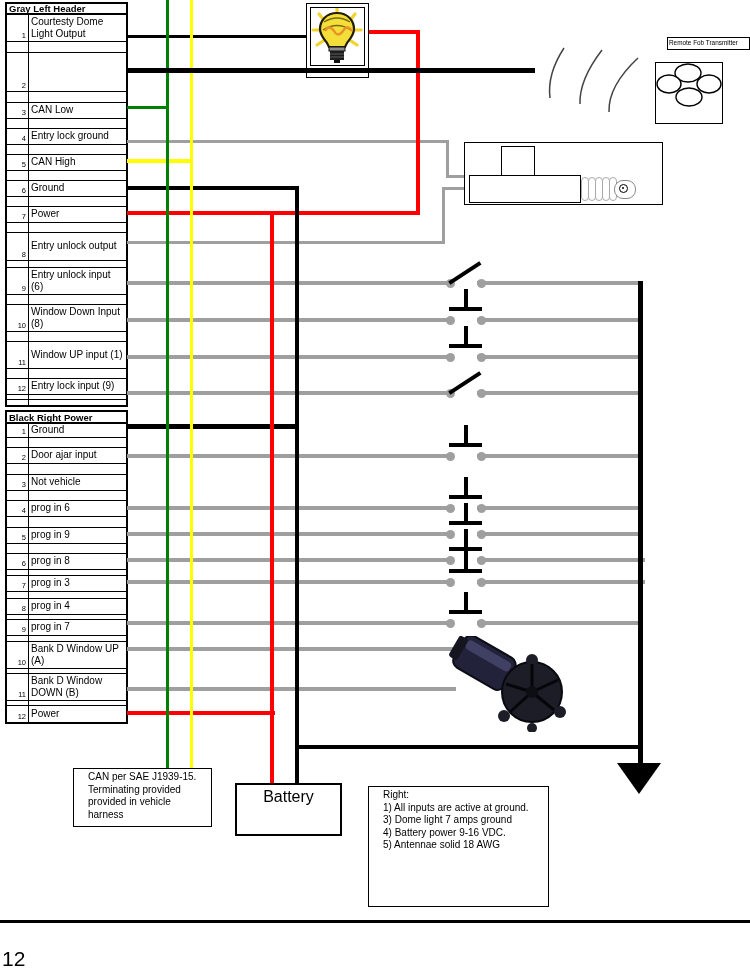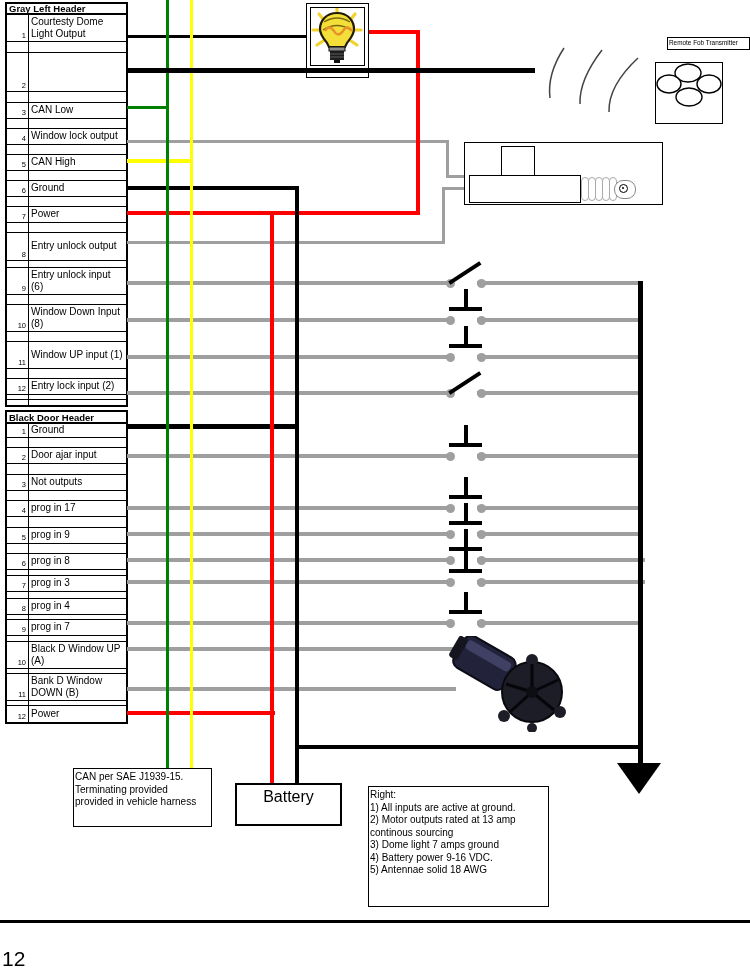--- a/index.html
+++ b/index.html
@@ -19,21 +19,21 @@
   .gray{background:#9f9f9f;} .blk{background:#000;} .red{background:#ff0000;}
   .grn{background:#008000;} .yel{background:#ffff00;}
   .dot{position:absolute;width:9px;height:9px;border-radius:50%;background:#9f9f9f;}
   .sbar{position:absolute;width:33px;height:4px;background:#000;}
   .sstem{position:absolute;width:4px;height:18px;background:#000;}
   .blade{position:absolute;width:37px;height:4px;background:#000;
          transform:rotate(-33deg);transform-origin:2px 2px;}
   
   .obox{position:absolute;border:1.5px solid #000;background:#fff;box-sizing:border-box;}
   .tbox{position:absolute;border:1.5px solid #000;background:#fff;box-sizing:border-box;
-        font-size:10px;line-height:12.5px;padding:2px 1px;}
+        font-size:10px;line-height:12.5px;padding:2px 14px;}
   .coil{position:absolute;width:8px;height:24px;border:1.5px solid #aaa;border-radius:4px;
         background:#fff;box-sizing:border-box;}
   #gnd-tri{position:absolute;width:0;height:0;border-left:22px solid transparent;
            border-right:22px solid transparent;border-top:31px solid #000;}
   #fob-label{position:absolute;border:1px solid #000;font-size:6.4px;padding:1px 1px;
              white-space:nowrap;overflow:hidden;box-sizing:border-box;background:#fff;}
   #battery-box{position:absolute;border:2px solid #000;box-sizing:border-box;background:#fff;
                font-size:16px;display:flex;justify-content:center;padding-top:3px;}
   #page-num{position:absolute;font-size:21px;}
   #bottom-rule{position:absolute;background:#000;}
@@ -63,21 +63,21 @@
     <div class="trow" style="height:16px;">
         <div class="num">3</div>
         <div class="lbl">CAN Low</div>
       </div>
     <div class="trow" style="height:10px;">
         <div class="num"></div>
         <div class="lbl"></div>
       </div>
     <div class="trow" style="height:16px;">
         <div class="num">4</div>
-        <div class="lbl">Window lock output</div>
+        <div class="lbl">Entry lock ground</div>
       </div>
     <div class="trow" style="height:10px;">
         <div class="num"></div>
         <div class="lbl"></div>
       </div>
     <div class="trow" style="height:16px;">
         <div class="num">5</div>
         <div class="lbl">CAN High</div>
       </div>
     <div class="trow" style="height:10px;">
@@ -127,61 +127,61 @@
     <div class="trow" style="height:27px;">
         <div class="num">11</div>
         <div class="lbl">Window UP input (1)</div>
       </div>
     <div class="trow" style="height:10px;">
         <div class="num"></div>
         <div class="lbl"></div>
       </div>
     <div class="trow" style="height:16px;">
         <div class="num">12</div>
-        <div class="lbl">Entry lock input (2)</div>
+        <div class="lbl">Entry lock input (9)</div>
       </div>
     <div class="trow" style="height:5px;">
         <div class="num"></div>
         <div class="lbl"></div>
       </div>
     <div class="trow" style="height:5px;border-bottom:none;">
         <div class="num"></div>
         <div class="lbl"></div>
       </div>
   </div>
 
   <div class="ptable" style="top:410px;">
-    <div class="thead" style="height:12px;">Black Door Header</div>
+    <div class="thead" style="height:12px;">Black Right Power</div>
     <div class="trow" style="height:14px;">
         <div class="num">1</div>
         <div class="lbl">Ground</div>
       </div>
     <div class="trow" style="height:10px;">
         <div class="num"></div>
         <div class="lbl"></div>
       </div>
     <div class="trow" style="height:16px;">
         <div class="num">2</div>
         <div class="lbl">Door ajar input</div>
       </div>
     <div class="trow" style="height:11px;">
         <div class="num"></div>
         <div class="lbl"></div>
       </div>
     <div class="trow" style="height:16px;">
         <div class="num">3</div>
-        <div class="lbl">Not outputs</div>
+        <div class="lbl">Not vehicle</div>
       </div>
     <div class="trow" style="height:10px;">
         <div class="num"></div>
         <div class="lbl"></div>
       </div>
     <div class="trow" style="height:16px;">
         <div class="num">4</div>
-        <div class="lbl">prog in 17</div>
+        <div class="lbl">prog in 6</div>
       </div>
     <div class="trow" style="height:11px;">
         <div class="num"></div>
         <div class="lbl"></div>
       </div>
     <div class="trow" style="height:16px;">
         <div class="num">5</div>
         <div class="lbl">prog in 9</div>
       </div>
     <div class="trow" style="height:10px;">
@@ -215,21 +215,21 @@
     <div class="trow" style="height:16px;">
         <div class="num">9</div>
         <div class="lbl">prog in 7</div>
       </div>
     <div class="trow" style="height:6px;">
         <div class="num"></div>
         <div class="lbl"></div>
       </div>
     <div class="trow" style="height:27px;">
         <div class="num">10</div>
-        <div class="lbl">Black D Window UP (A)</div>
+        <div class="lbl">Bank D Window UP (A)</div>
       </div>
     <div class="trow" style="height:5px;">
         <div class="num"></div>
         <div class="lbl"></div>
       </div>
     <div class="trow" style="height:27px;">
         <div class="num">11</div>
         <div class="lbl">Bank D Window DOWN (B)</div>
       </div>
     <div class="trow" style="height:5px;">
@@ -413,28 +413,27 @@
     </g>
     <circle cx="86" cy="56" r="6" fill="#0d0d14"></circle>
   </svg>
 
   <div class="tbox" style="left:73px;top:768px;width:139px;height:59px;">
     <div>CAN per SAE J1939-15.</div>
     <div>Terminating provided</div>
     <div>provided in vehicle harness</div>
   </div>
 
-  <div id="battery-box" style="left:235px;top:783px;width:107px;height:43px;">
+  <div id="battery-box" style="left:235px;top:783px;width:107px;height:53px;">
     <span>Battery</span>
   </div>
 
   <div class="tbox" style="left:368px;top:786px;width:181px;height:121px;">
     <div>Right:</div>
     <div>1) All inputs are active at ground.</div>
-    <div>2) Motor outputs rated at 13 amp continous sourcing</div>
     <div>3) Dome light 7 amps ground</div>
     <div>4) Battery power 9-16 VDC.</div>
     <div>5) Antennae solid 18 AWG</div>
   </div>
 
   <div id="bottom-rule" style="left:0;top:920px;width:750px;height:3px;"></div>
   <div id="page-num" style="left:2px;top:947px;">12</div>
 
 </div>
 

